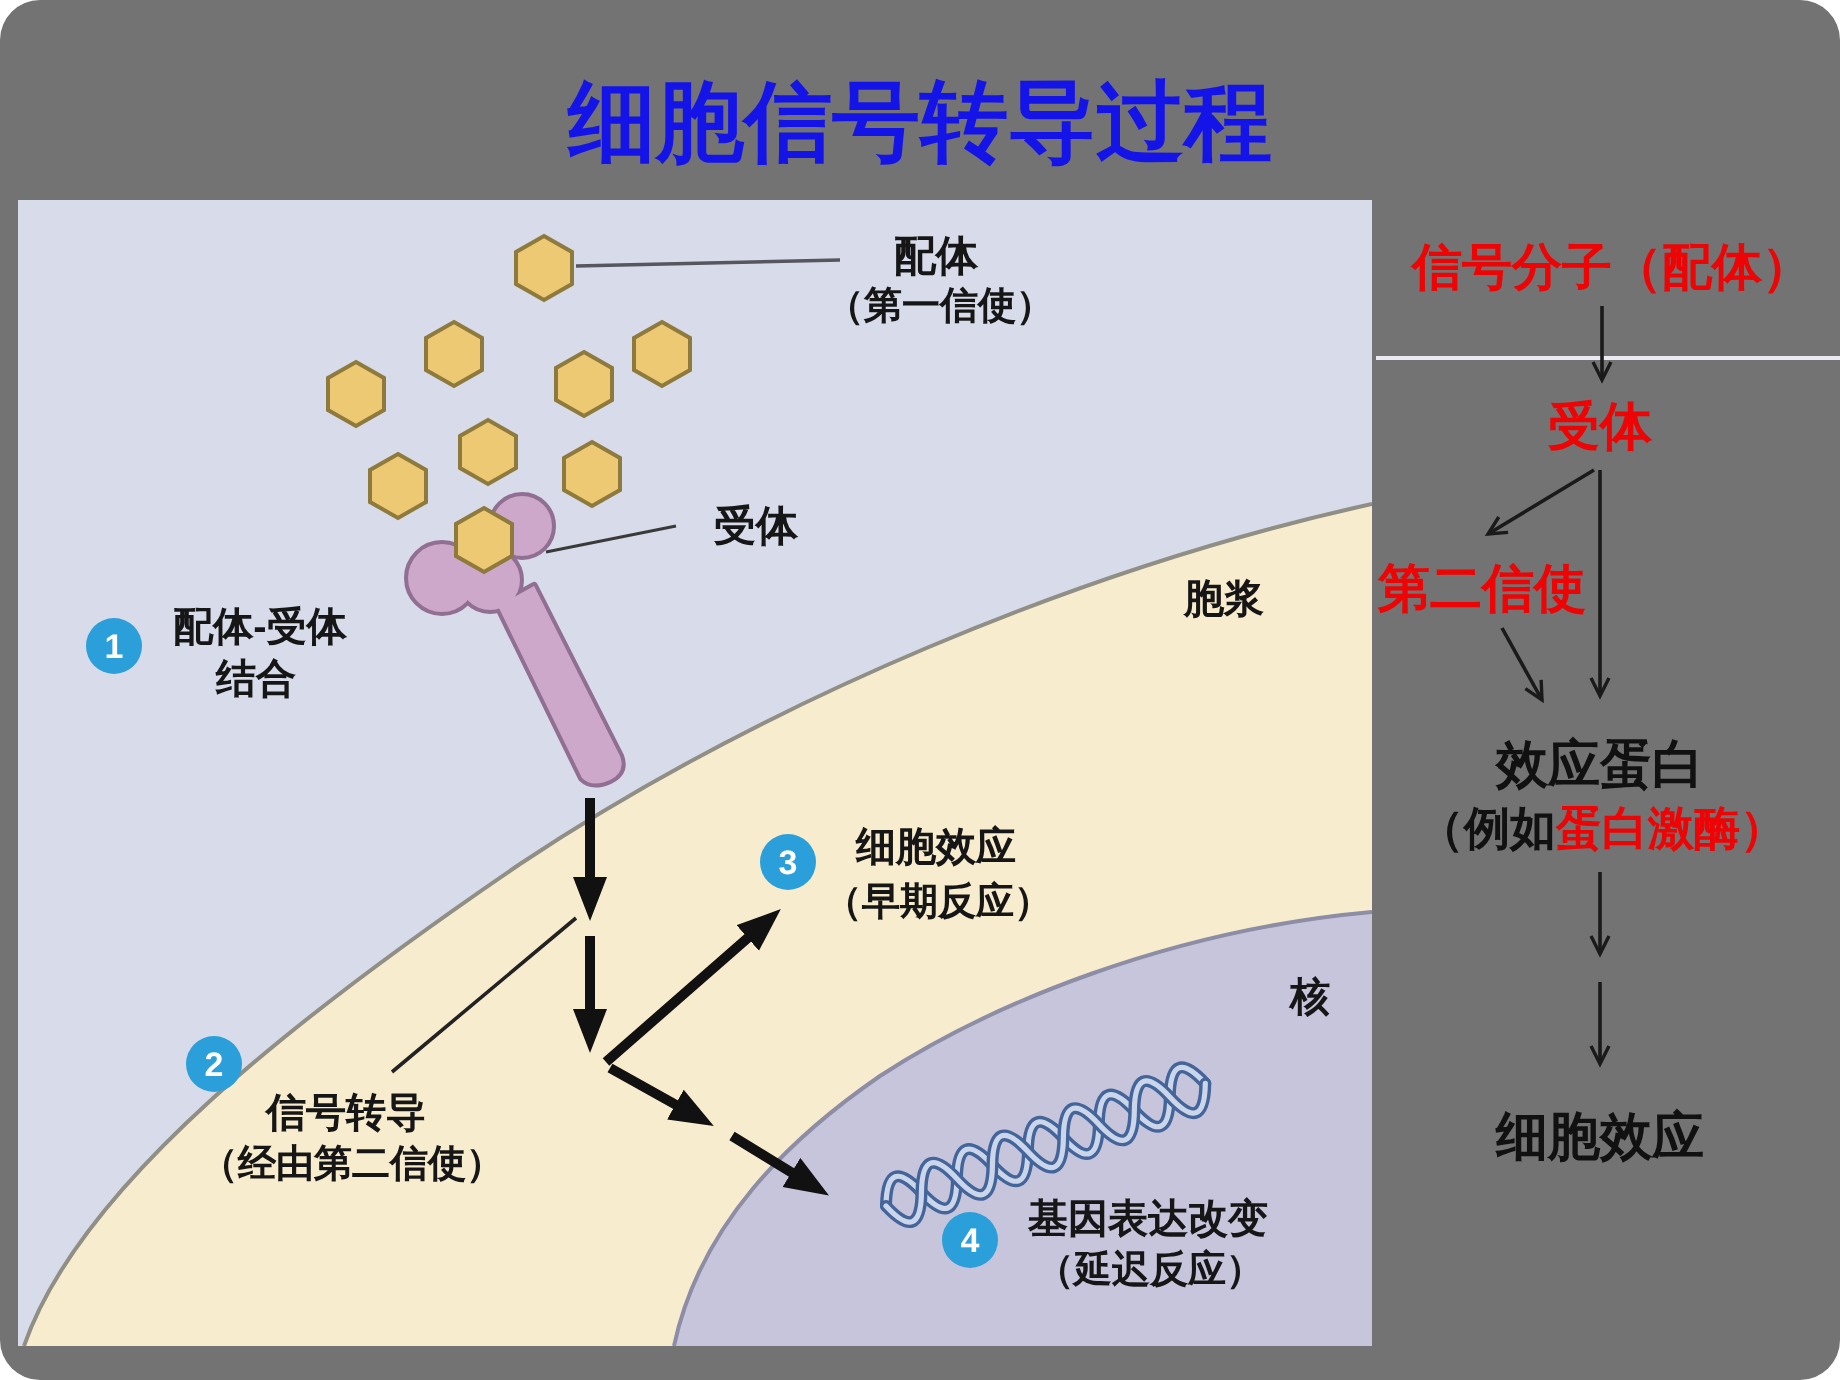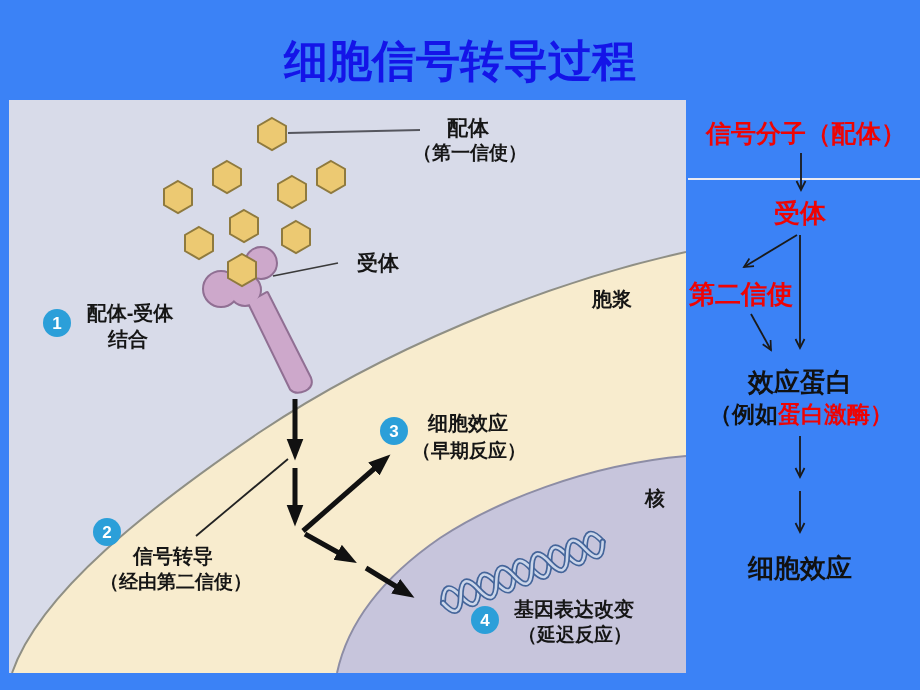--- a/index.html
+++ b/index.html
@@ -1,17 +1,17 @@
 <!DOCTYPE html>
 <html><head>
 <meta charset="utf-8">
 <style>
   html,body{margin:0;padding:0;background:#ffffff;}
-  .stage{position:relative;width:920px;height:690px;background:#3b82f6;overflow:hidden;
-         font-family:"Liberation Sans","DejaVu Sans",sans-serif;}
+  .stage{position:relative;width:920px;height:690px;background:#737373;overflow:hidden;
+         font-family:"Liberation Sans","DejaVu Sans",sans-serif;border-radius:20px;}
   svg{position:absolute;left:0;top:0;}
   text{font-family:"Liberation Sans","DejaVu Sans",sans-serif;font-weight:bold;}
   .lbl{fill:#161616;}
   .hexes polygon{stroke:#8F7A3E;stroke-width:2;}
   .receptor-outline circle,.receptor-outline path{stroke:#906F93;stroke-width:4;stroke-linejoin:round;}
   .membrane-line{fill:none;stroke:#8F8F85;stroke-width:2;}
   .nucleus-line{fill:none;stroke:#8D8DA5;stroke-width:2;}
   .thick-arrow{stroke:#111;stroke-width:5;fill:none;}
   .thin-arrow{stroke:#1a1a1a;stroke-width:1.8;fill:none;}
   .pointer{fill:none;}

